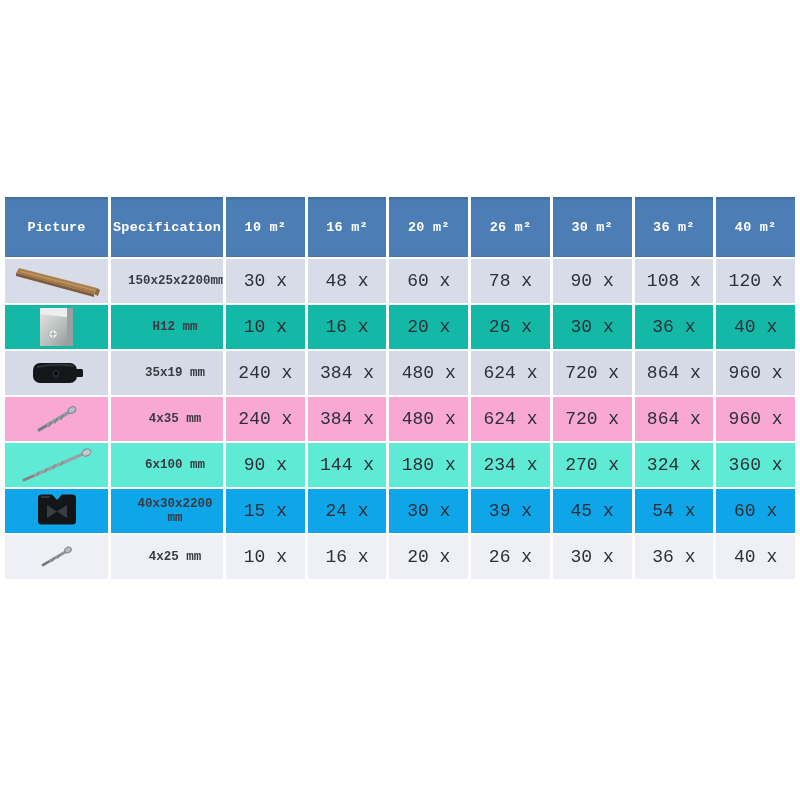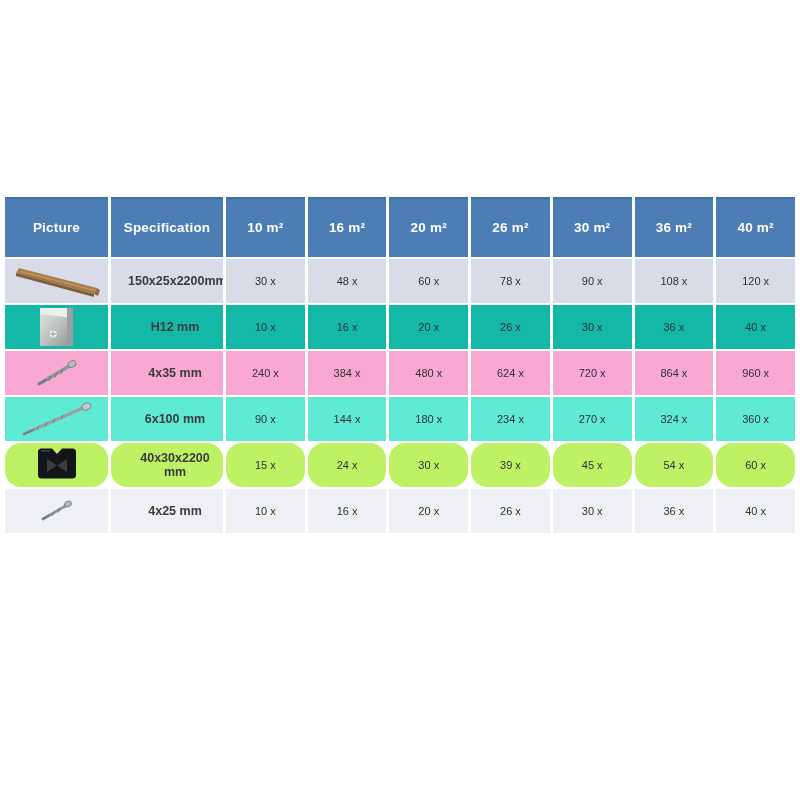--- a/index.html
+++ b/index.html
@@ -1,20 +1,20 @@
 <!DOCTYPE html>
 <html><head>
 <meta charset="utf-8">
 <style>
   html,body{margin:0;padding:0;}
   body{
     width:800px;height:800px;background:#ffffff;
     font-family:"Liberation Sans", sans-serif;
   }
-  .stage{position:relative;width:800px;height:800px;background:#ffffff;overflow:hidden;}
+  .stage{position:relative;width:800px;height:800px;background:#ffffff;overflow:hidden;font-family:Liberation Mono, monospace;}
   .spec-table-wrap{position:absolute;left:2px;top:195px;width:796px;}
   table.spec-table{
     width:100%;
     border-collapse:separate;
     border-spacing:3px 2px;
     table-layout:fixed;
     background:#ffffff;
   }
   col.c-pic{width:103px;}
   col.c-spec{width:112px;}
@@ -33,30 +33,30 @@
     text-align:center;
     vertical-align:middle;
     overflow:hidden;
   }
   tr.r1 td{background:#d8dce8;}
   tr.r2 td{background:#14b8a6;}
   tr.r3 td{background:#d5dae6;}
   tr.r4 td{background:#f9a8d4;}
   tr.r5 td{background:#cbd2e1;}
   tr.r6 td{background:#5eead4;}
-  tr.r7 td{background:#bef264;border-radius:16px;}
+  tr.r7 td{background:#0ea5e9;}
   tr.r8 td{background:#eef0f6;}
   td.spec{
     font-size:12.5px;
     font-weight:bold;
     color:#3a3b42;
     padding-left:17px;
   }
   td.cnt{
-    font-size:11px;
+    font-size:18px;
     color:#2e3038;
   }
   td.pic svg{display:block;margin:0 auto;}
 </style>
 </head>
 <body>
 
 <div class="stage">
   <div class="spec-table-wrap">
     <table class="spec-table">
@@ -127,20 +127,38 @@
           <td class="spec">H12 mm</td>
           <td class="cnt">10 x</td>
           <td class="cnt">16 x</td>
           <td class="cnt">20 x</td>
           <td class="cnt">26 x</td>
           <td class="cnt">30 x</td>
           <td class="cnt">36 x</td>
           <td class="cnt">40 x</td>
         </tr>
 
+        <tr class="r3">
+          <td class="pic">
+            <svg width="96" height="42" viewBox="0 0 96 42">
+              <rect x="24" y="11" width="44" height="20" rx="7" fill="#16171b"></rect>
+              <rect x="67" y="17" width="7" height="8" rx="1.5" fill="#16171b"></rect>
+              <path d="M28,15 q19,-4 37,-1" stroke="#35383f" stroke-width="1.4" fill="none"></path>
+              <circle cx="47" cy="21.5" r="2.7" fill="#000000" stroke="#41454d" stroke-width="1"></circle>
+            </svg>
+          </td>
+          <td class="spec">35x19 mm</td>
+          <td class="cnt">240 x</td>
+          <td class="cnt">384 x</td>
+          <td class="cnt">480 x</td>
+          <td class="cnt">624 x</td>
+          <td class="cnt">720 x</td>
+          <td class="cnt">864 x</td>
+          <td class="cnt">960 x</td>
+        </tr>
 
         <tr class="r4">
           <td class="pic">
             <svg width="96" height="42" viewBox="0 0 96 42">
               <line x1="30" y1="32" x2="62" y2="13" stroke="#8f979c" stroke-width="3.4" stroke-linecap="round"></line>
               <line x1="30" y1="32" x2="37" y2="27.8" stroke="#6e757a" stroke-width="1.8" stroke-linecap="round"></line>
               <line x1="40" y1="29" x2="42" y2="24" stroke="#6e757a" stroke-width="1"></line>
               <line x1="46" y1="25.5" x2="48" y2="20.5" stroke="#6e757a" stroke-width="1"></line>
               <line x1="52" y1="22" x2="54" y2="17" stroke="#6e757a" stroke-width="1"></line>
               <ellipse cx="63" cy="12" rx="4" ry="3.1" fill="#b6bcc1" stroke="#7c8287" stroke-width="1" transform="rotate(-30 63 12)"></ellipse>

